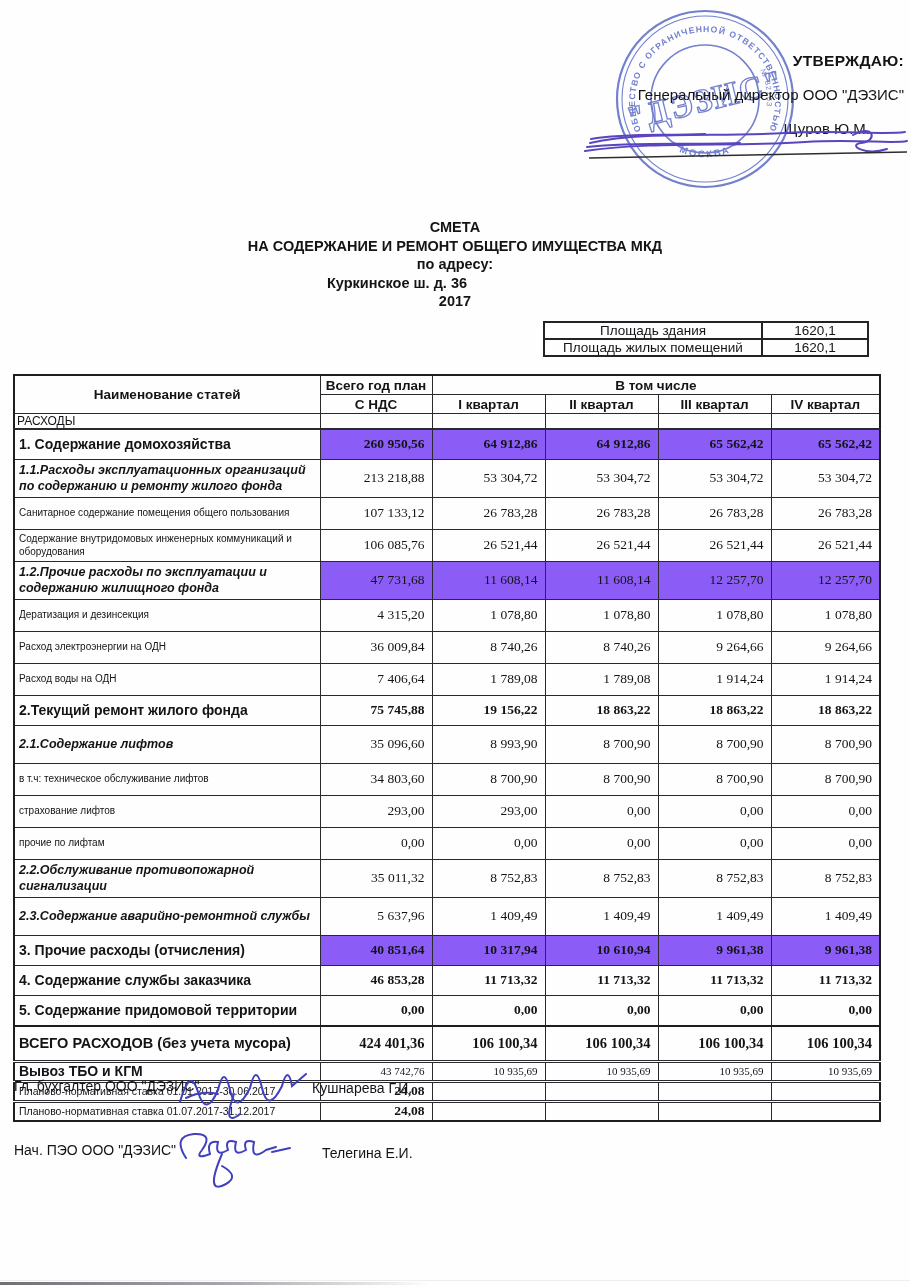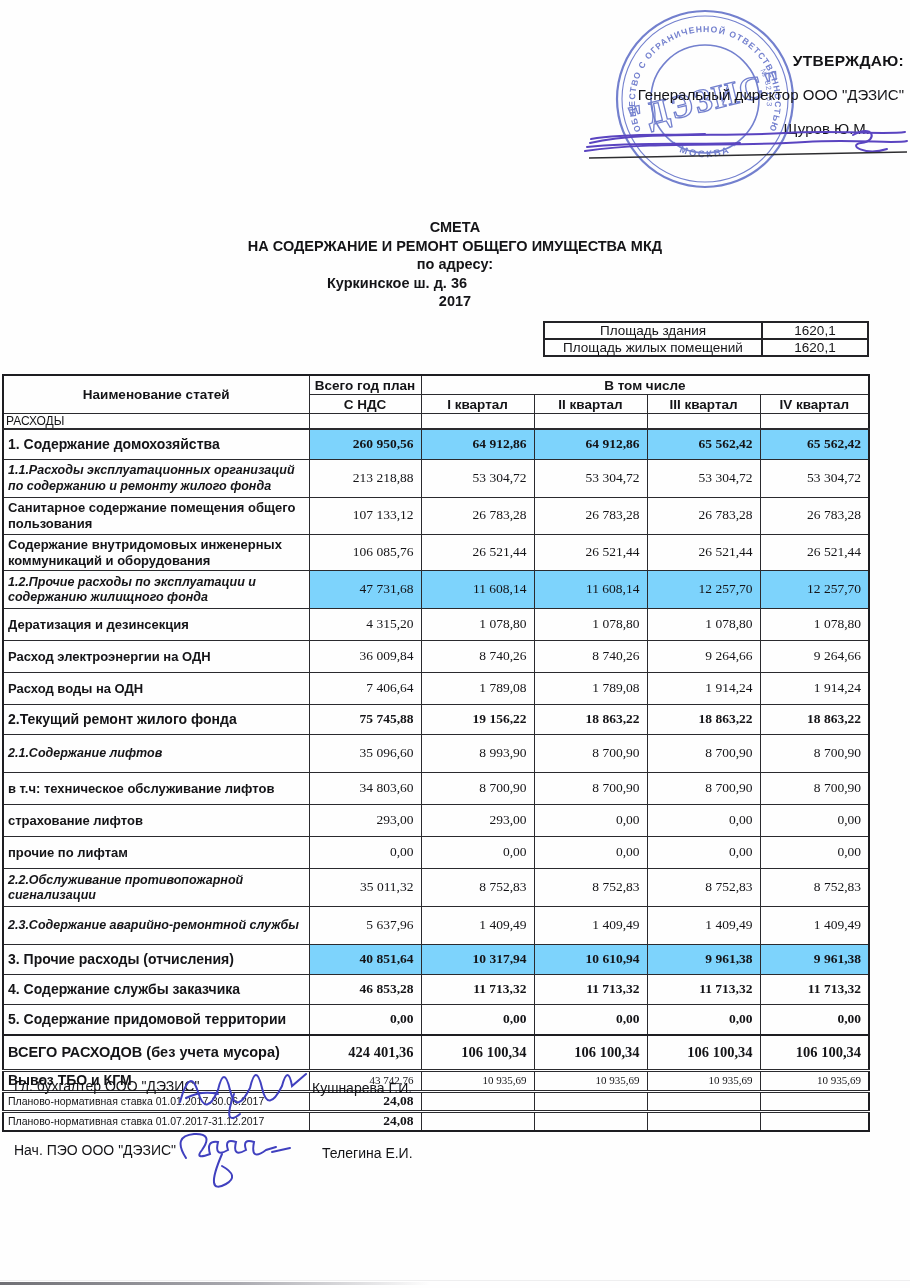--- a/index.html
+++ b/index.html
@@ -20,36 +20,36 @@
     font-weight:700;font-size:14.5px;line-height:18.5px;z-index:3;}
   .title-block .t4{transform:translateX(-58px);}
   
   .area-table{position:absolute;left:543px;top:321px;border-collapse:collapse;z-index:3;
     table-layout:fixed;width:326px;}
   .area-table td{border:2px solid #232327;font-size:13.5px;text-align:center;
     height:15px;padding:0 2px;}
   .area-table tr.bold td{font-weight:400;}
   .area-table td.a-val{width:100px;}
   
-  .main-table{position:absolute;left:2px;top:374px;width:866px;border-collapse:collapse;
+  .main-table{position:absolute;left:13px;top:374px;width:866px;border-collapse:collapse;
     table-layout:fixed;z-index:3;}
   .main-table td,.main-table th{border:1px solid #2a2a2e;overflow:hidden;}
   .main-table{border:2px solid #1d1d21;}
   .main-table thead th{font-size:13.5px;font-weight:700;text-align:center;height:18px;padding:0 2px;}
   .main-table thead .raskhody th{font-size:12px;font-weight:400;text-align:left;height:13px;border-bottom-width:2px;}
   .c-label{text-align:left;padding:2px 4px;line-height:1.22;}
   .c-num{font-family:"Liberation Serif",serif;font-size:13.5px;text-align:right;
     padding:2px 7px 3px 2px;vertical-align:middle;}
-  tr.shaded .c-num{background:#7dd3fc;text-align:right;}
+  tr.shaded .c-num{background:#8b5cf6;text-align:right;}
   .row-section .c-label{font-weight:700;font-size:14px;}
   .row-section .c-num{font-weight:700;}
   .row-section td{height:24px;}
   .row-subsection .c-label{font-weight:700;font-style:italic;font-size:12.5px;}
   .row-subsection td{height:32px;}
-  .row-plain .c-label{font-size:13px;font-weight:bold;}
+  .row-plain .c-label{font-size:10px;}
   .row-plain td{height:26px;}
   .row-total td{border-top:2px solid #1d1d21;height:28px;}
   .row-total .c-label{font-weight:700;font-size:14.5px;}
   .row-total .c-num{font-weight:700;font-size:14.5px;}
   .row-tbo td{border-top:3px double #2a2a2e;height:15px;}
   .row-tbo .c-label{font-weight:700;font-size:14px;padding:0 4px;}
   .row-tbo .c-num{font-weight:400;font-size:11px;padding-top:0;padding-bottom:1px;}
   .row-stavka td{border-top:3px double #2a2a2e;height:14px;}
   .row-stavka .c-label{font-size:10.5px;padding:0 4px;}
   .row-stavka .c-num{font-weight:700;font-size:13.5px;padding-top:0;padding-bottom:1px;}

